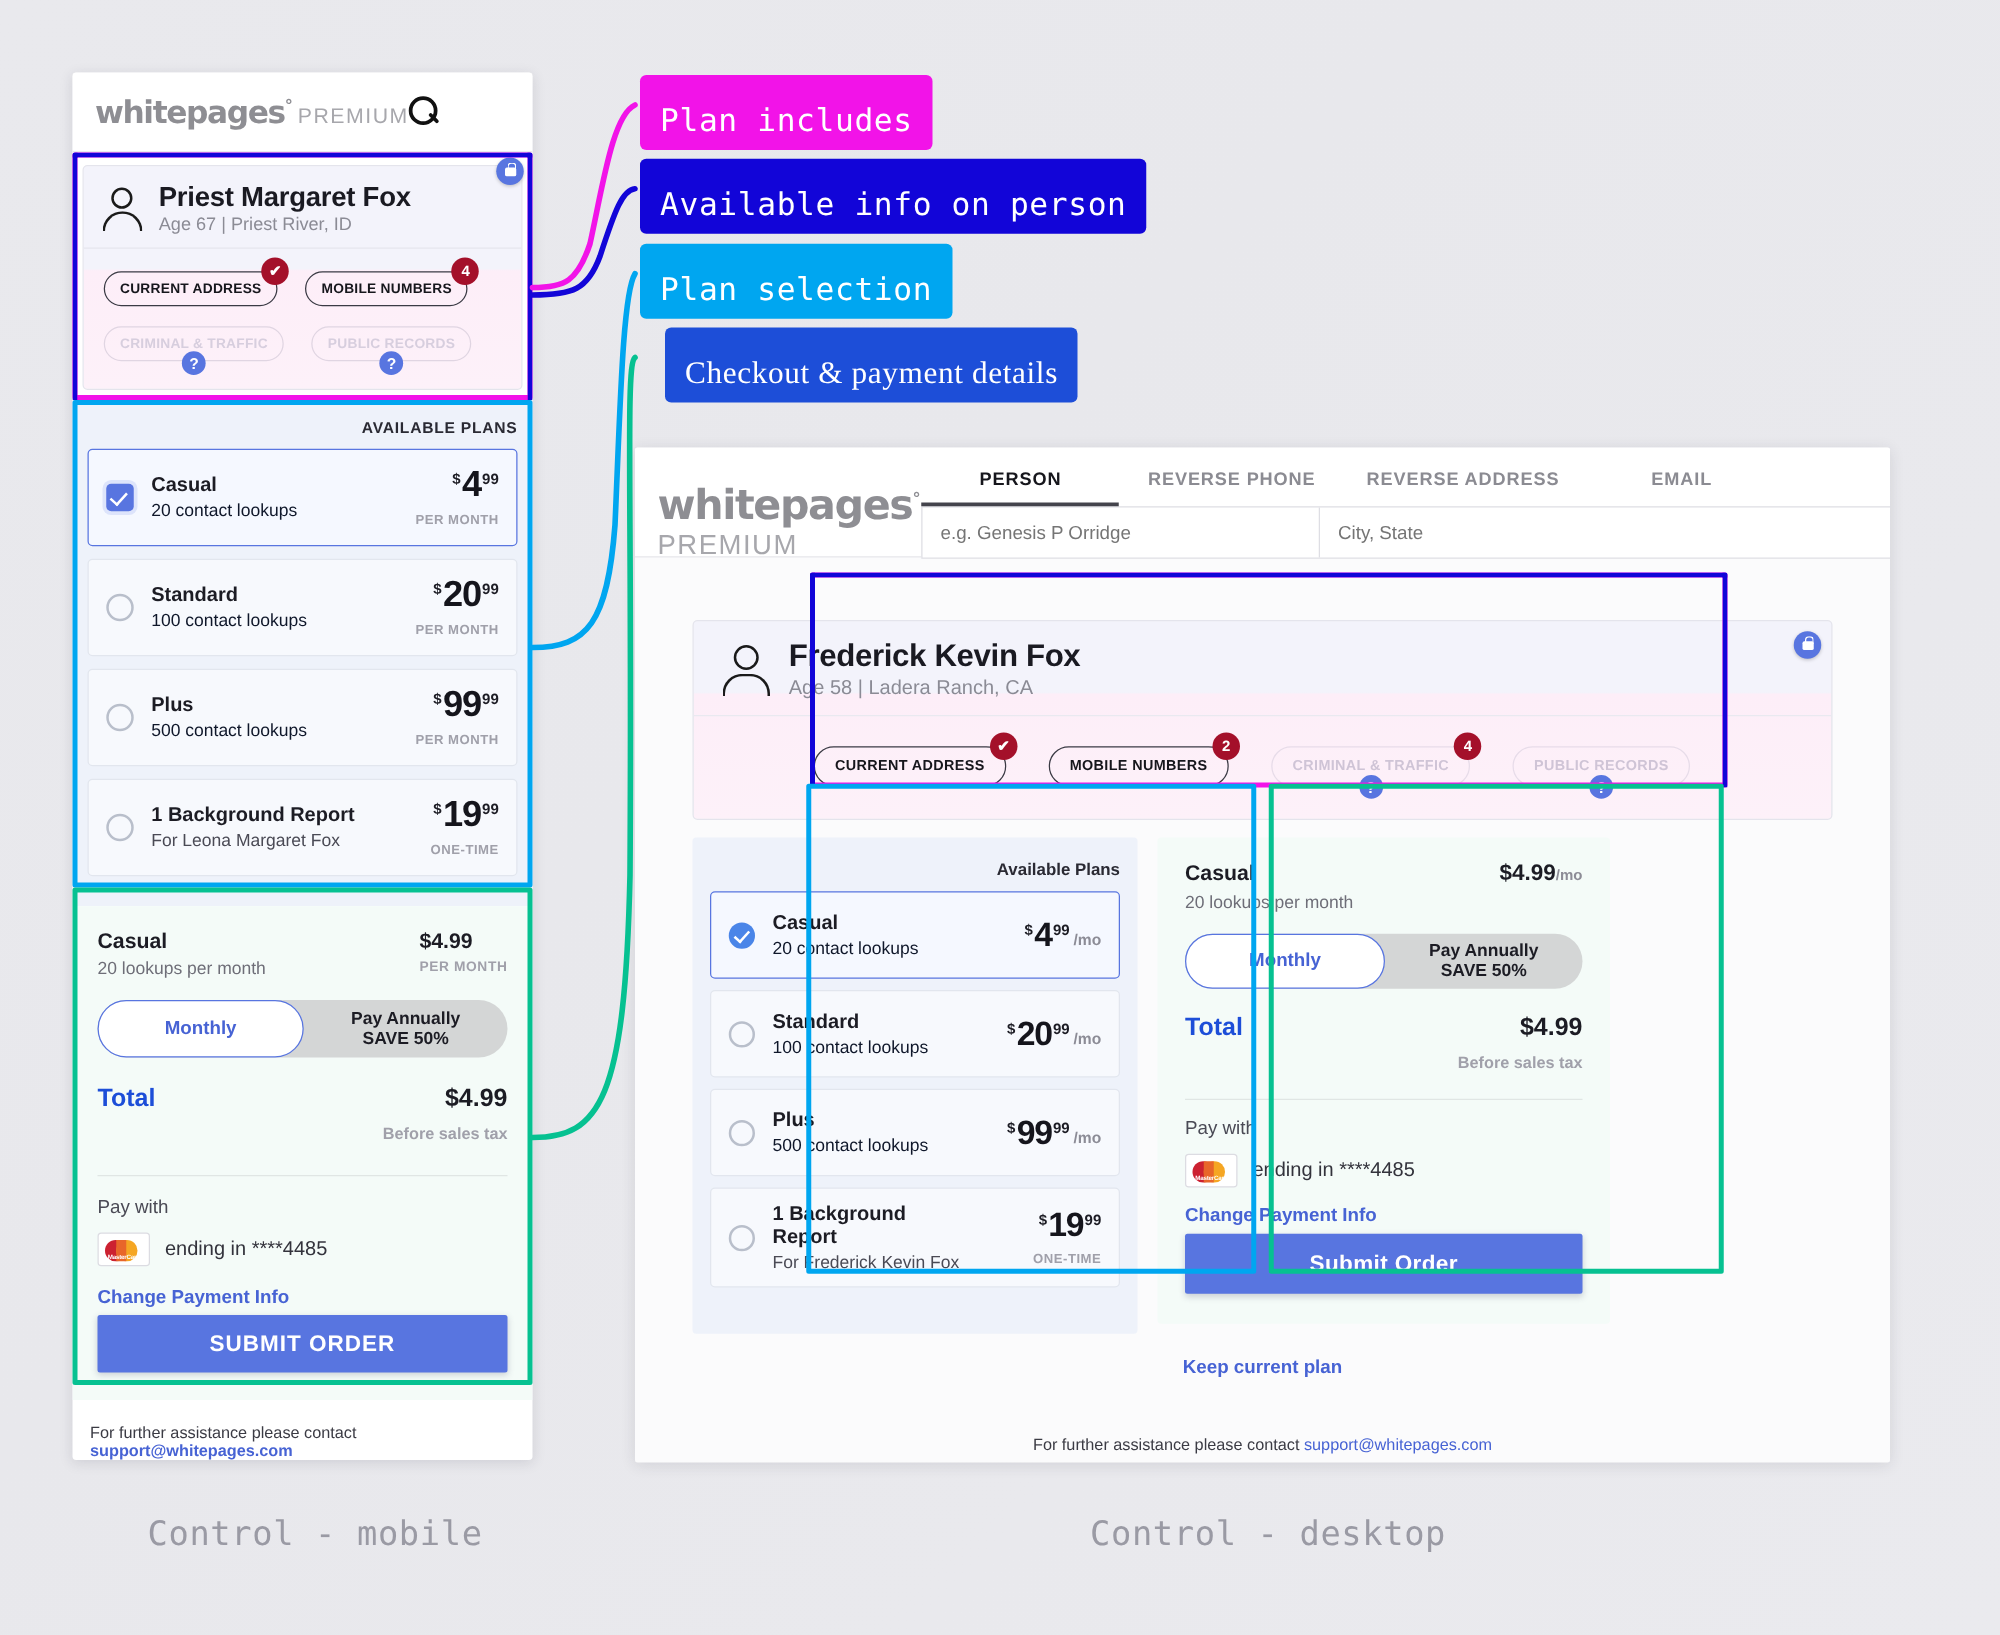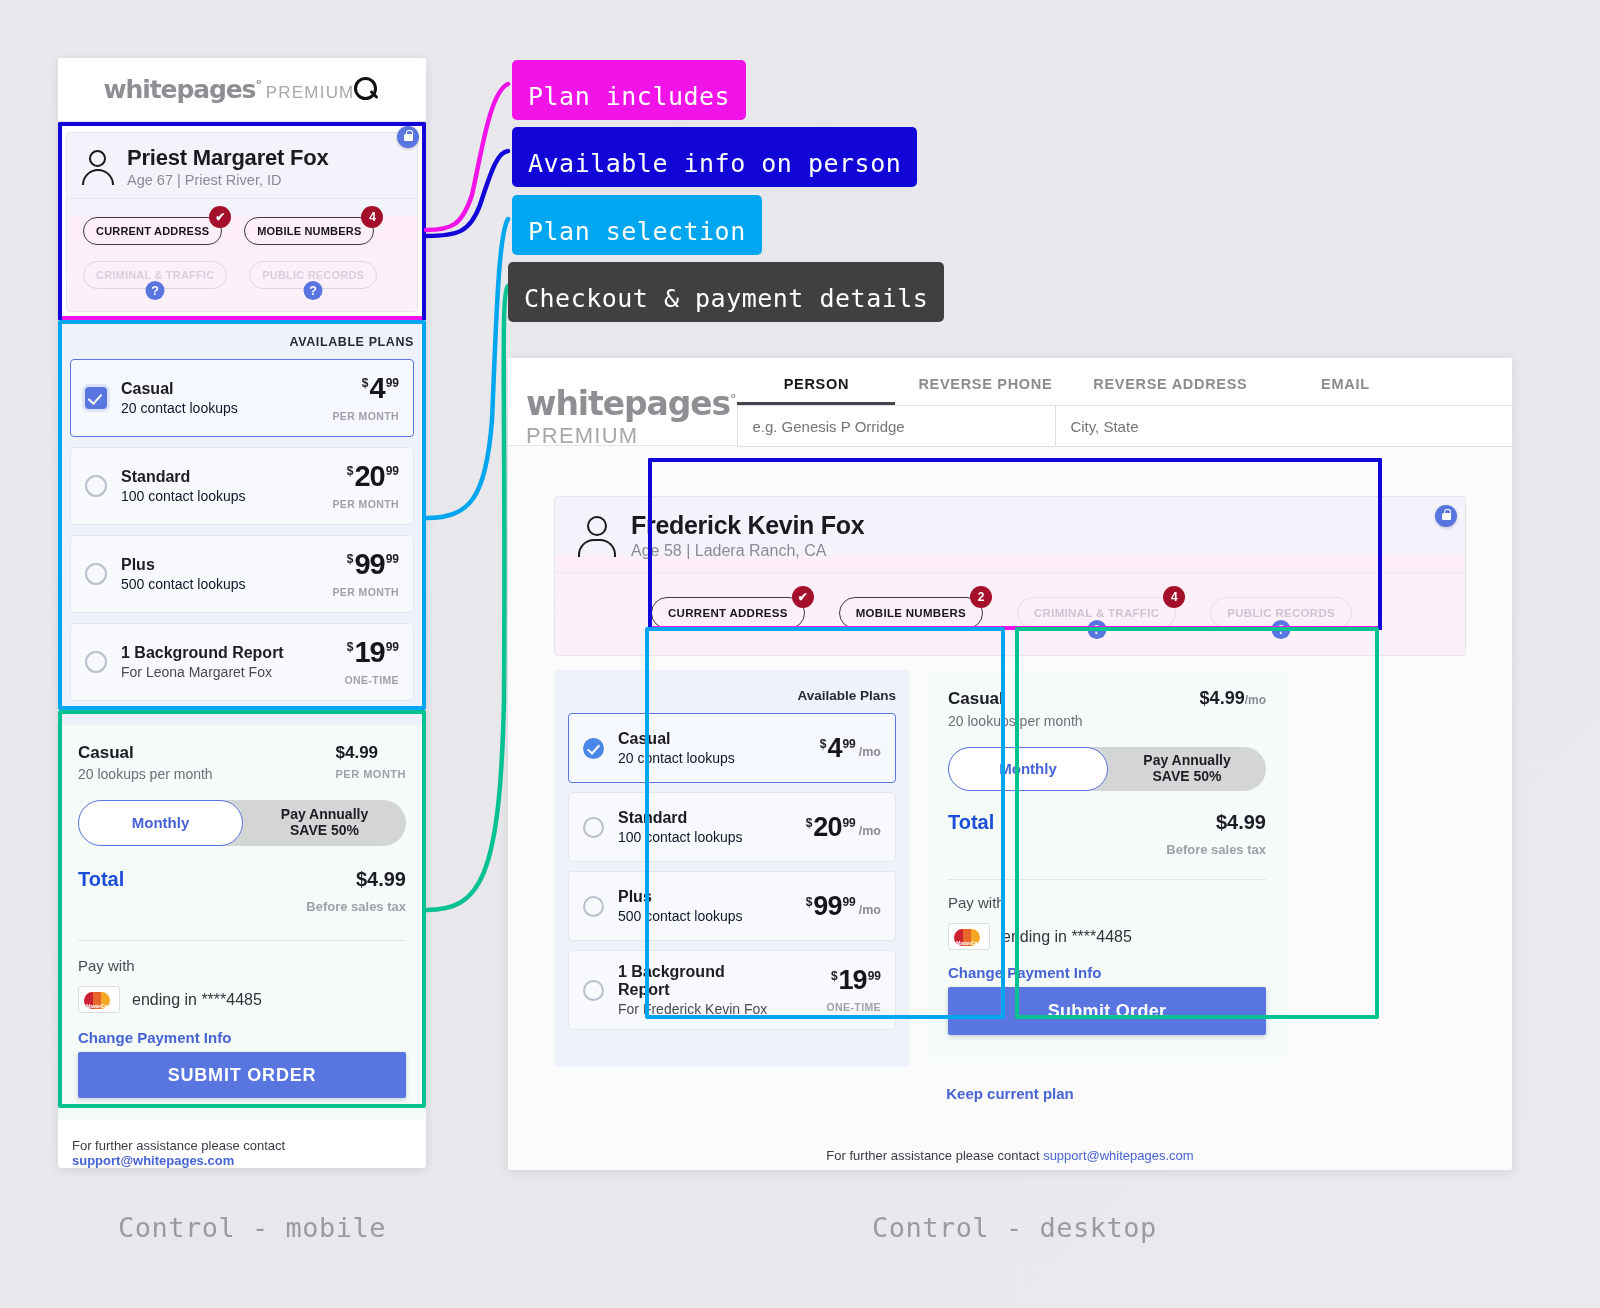--- a/index.html
+++ b/index.html
@@ -19,35 +19,35 @@
     font-size: 25px;
     letter-spacing: 0.5px;
     padding: 24px 16px 11px 16px;
     border-radius: 5px;
     white-space: nowrap;
     line-height: 1;
   }
   #anno-plan-includes { left: 512px; top: 60px; background: #f213e8; }
   #anno-available-info { left: 512px; top: 127px; background: #1205d8; }
   #anno-plan-selection { left: 512px; top: 195px; background: #00a6f0; }
-  #anno-checkout { left: 508px; top: 262px; background: #404040; }
+  #anno-checkout { left: 532px; top: 262px; background: #1d4ed8; font-family: Liberation Serif, serif; }
 
   .connectors { position: absolute; left:0; top:0; width:1600px; height:1308px; pointer-events:none; }
 
   
   .mobile {
     position: absolute; left: 58px; top: 58px; width: 368px; height: 1110px;
     background: #ffffff;
     box-shadow: 0 2px 10px rgba(40,40,60,.13);
     border-radius: 3px;
     overflow: hidden;
   }
   .m-header {
     height: 64px; background:#fff; border-bottom: 1px solid #e3e3e8;
-    display:flex; align-items:center; justify-content:center; padding: 0 18px;
+    display:flex; align-items:center; justify-content:flex-start; padding: 0 18px;
   }
   .logo { display:flex; align-items:baseline; gap:5px; }
   .logo-word {
     font-family:"DejaVu Sans", sans-serif;
     font-weight:700; font-size:25px; color:#8e8e93; letter-spacing:-1.1px;
   }
   .logo-word .tick { font-size:13px; vertical-align: super; }
   .logo-prem { font-size:17px; color:#a7a7ac; letter-spacing:1.2px; font-weight:400;}
   .search-ico { width:26px; height:26px; position:relative; }
   .search-ico::before{

